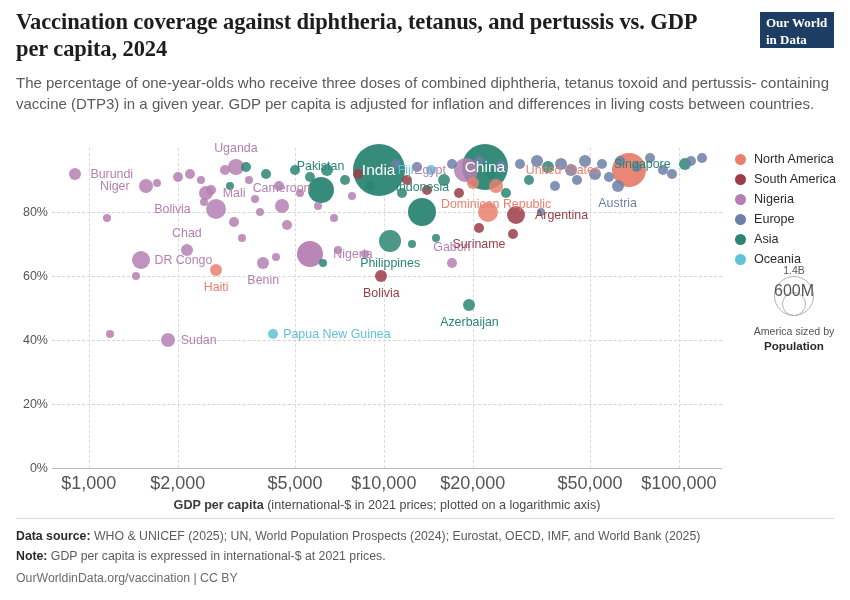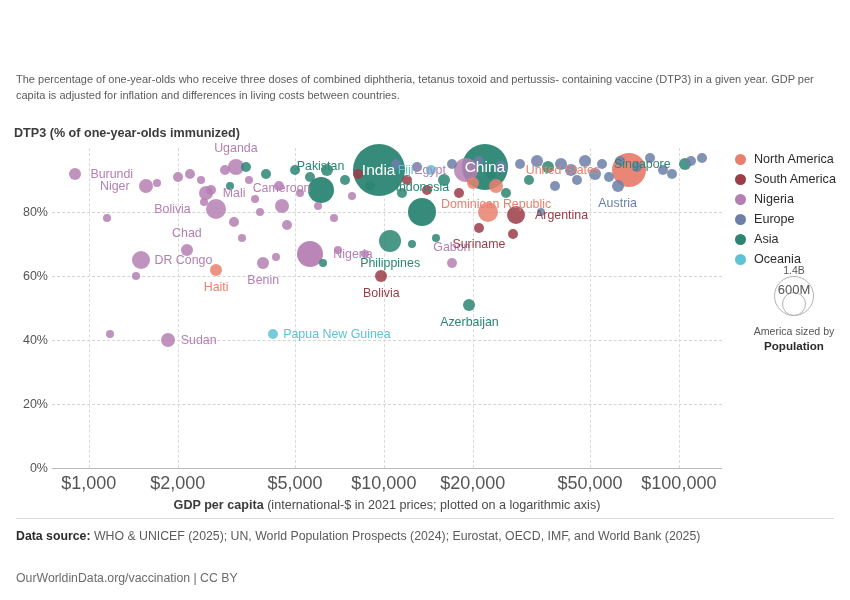--- a/index.html
+++ b/index.html
@@ -16,21 +16,21 @@
 
   
   .title {
     position: absolute; left: 16px; top: 8px; width: 700px;
     font-family: "Liberation Serif", serif;
     font-size: 22.5px; font-weight: 700; line-height: 1.22;
     color: #1d1d1d; letter-spacing: -0.1px;
   }
   .subtitle {
     position: absolute; left: 16px; top: 72px; width: 816px;
-    font-size: 11px; line-height: 1.42; color: #5b5b5b;
+    font-size: 15px; line-height: 1.42; color: #5b5b5b;
   }
   .owid-logo {
     position:absolute; right: 16px; top: 12px;
     width: 74px; height: 36px; background: #1d3d63;
     color: #fff; font-family: "Liberation Serif", serif;
     font-weight: 700; font-size: 13px; line-height: 1.28;
     padding: 3px 6px; text-align: left;
   }
 
   
@@ -79,42 +79,46 @@
   .size-legend { position:absolute; left: 748px; top: 266px; width: 100px; text-align:center; }
   .size-circ-big {
     position:absolute; left: 26px; top: 10px; width: 40px; height: 40px;
     border-radius:50%; border:1px solid #b3b3b3; background: transparent;
   }
   .size-circ-small {
     position:absolute; left: 34px; top: 26px; width: 24px; height: 24px;
     border-radius:50%; border:1px solid #b3b3b3; background: transparent;
   }
   .size-lbl-big { position:absolute; left:0; top:-2px; width:92px; text-align:center; font-size:10.5px; color:#555; }
-  .size-lbl-small { position:absolute; left:0; top:16px; width:92px; text-align:center; font-size:13px; color:#555; }
+  .size-lbl-small { position:absolute; left:0; top:16px; width:92px; text-align:center; font-size:16px; color:#555; }
   .size-cap { position:absolute; left:-6px; top:58px; width:104px; text-align:center; font-size:10.6px; color:#555; line-height:1.35; }
   .size-cap b { font-size:11.6px; color:#2b2b2b; }
 
   
   .sep { position:absolute; left:16px; top:518px; width:818px; border-top:1px solid #d8d8d8; }
   .foot { position:absolute; left:16px; font-size:12.3px; color:#5b5b5b; }
   .foot b { color:#2b2b2b; font-weight:700; }
   #foot1 { top:529px; }
   #foot2 { top:549px; }
   #foot3 { top:571px; color:#6b6b6b; }
 </style>
 </head>
 <body>
 
 <div id="root">
 
-
+  <div class="title">Vaccination coverage against diphtheria, tetanus, and pertussis vs. GDP per capita, 2024</div>
+
+  <div class="owid-logo">
+    <div>Our World</div>
+    <div>in Data</div>
+  </div>
 
   <div class="subtitle">The percentage of one-year-olds who receive three doses of combined diphtheria, tetanus toxoid and pertussis- containing vaccine (DTP3) in a given year. GDP per capita is adjusted for inflation and differences in living costs between countries.</div>
 
-  <div class="axis-title" id="y-axis-title">DTP3 (% of one-year-olds immunized)</div>
 
   <div class="plot" id="plot">
       <div class="gridline solid" style="top: 320px;"></div>
       <div class="ytick" style="top: 320px;">0%</div>
       <div class="gridline" style="top: 256px;"></div>
       <div class="ytick" style="top: 256px;">20%</div>
       <div class="gridline" style="top: 192px;"></div>
       <div class="ytick" style="top: 192px;">40%</div>
       <div class="gridline" style="top: 128px;"></div>
       <div class="ytick" style="top: 128px;">60%</div>
@@ -306,15 +310,19 @@
       <span>America sized by</span><br>
       <b>Population</b>
     </div>
   </div>
 
   <div class="sep"></div>
   <div class="foot" id="foot1">
     <b>Data source:</b>
     <span>WHO &amp; UNICEF (2025); UN, World Population Prospects (2024); Eurostat, OECD, IMF, and World Bank (2025)</span>
   </div>
+  <div class="foot" id="foot2">
+    <b>Note:</b>
+    <span>GDP per capita is expressed in international-$ at 2021 prices.</span>
+  </div>
   <div class="foot" id="foot3">OurWorldinData.org/vaccination | CC BY</div>
 
 </div>
 
 </body></html>

